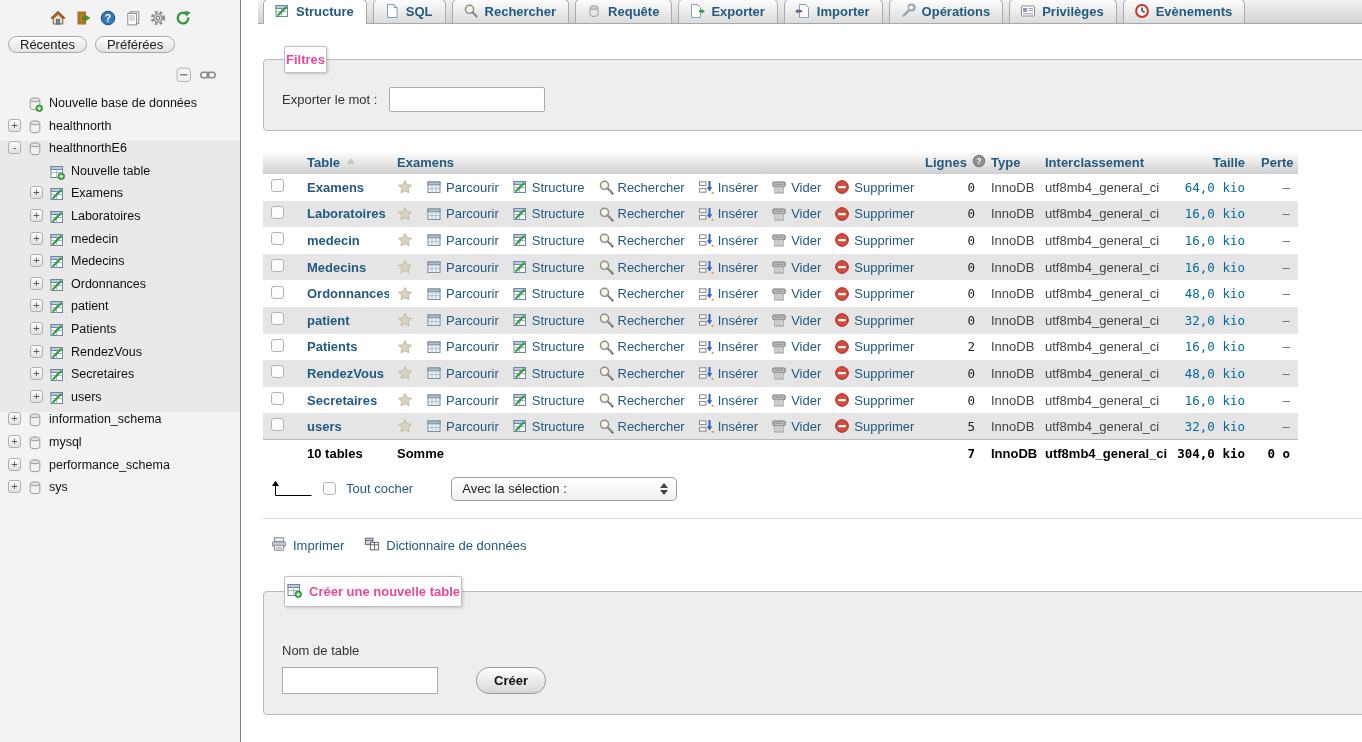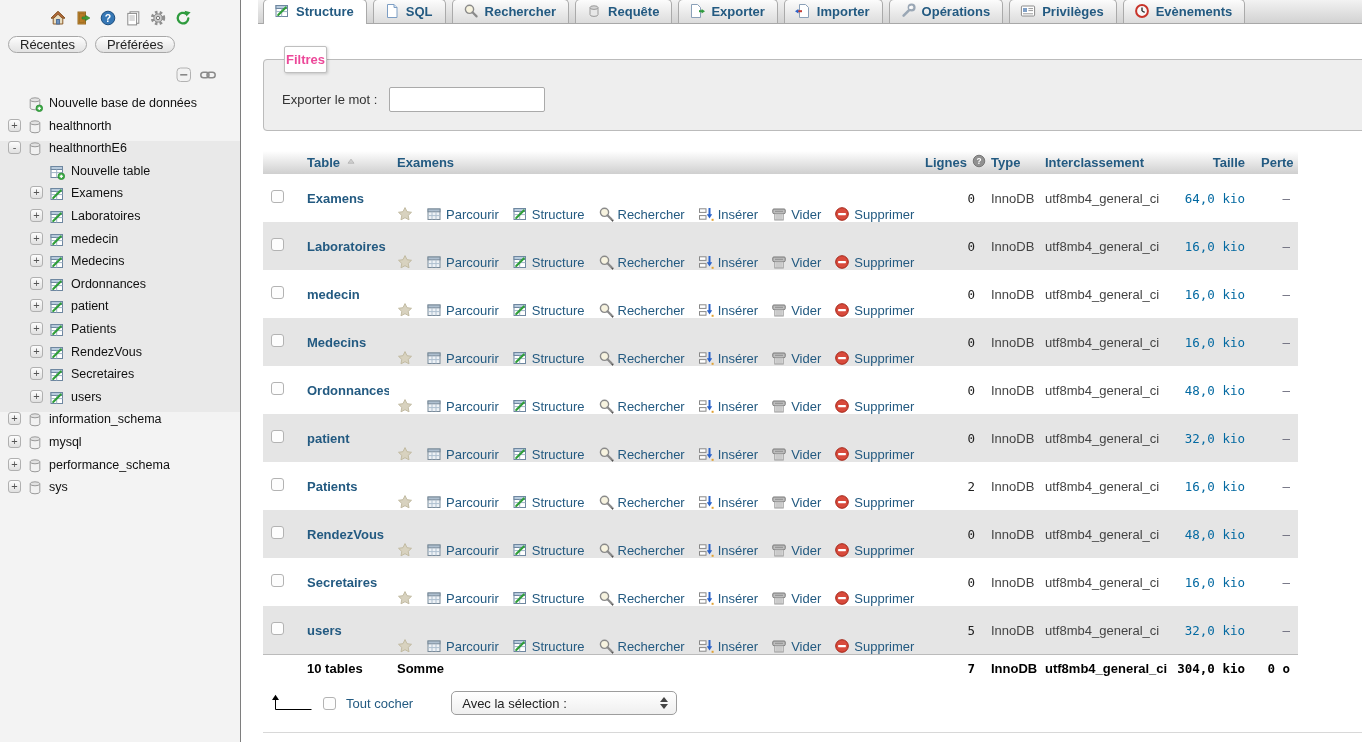--- a/index.html
+++ b/index.html
@@ -55,21 +55,21 @@
   table.tables-list { margin-top:20px; border-collapse:collapse; table-layout:fixed; width:1035px; font-size:13px; }
   .tables-list th { background:linear-gradient(#ffffff,#cfcfcf); color:#235a81; font-weight:bold;
       text-align:left; padding:3px 8px; height:22px; white-space:nowrap; }
   .tables-list th.r, .tables-list td.r { text-align:right; }
   .tables-list td { padding:0 8px; height:26.6px; white-space:nowrap; overflow:hidden; }
   .tables-list tbody tr.stripe td { background:#e5e5e5; }
   .col-cb{width:36px}.col-name{width:90px}.col-action{width:528px}.col-lignes{width:66px}
   .col-type{width:54px}.col-coll{width:130px}.col-size{width:86px}.col-perte{width:45px}
   .tables-list a { color:#235a81; text-decoration:none; cursor:pointer; }
   .tbl-link { font-weight:bold; }
-  .action-cell { display:flex; align-items:center; gap:13px;margin-top:32px; }
+  .action-cell { display:flex; align-items:center; gap:13px; }
   .action-link { display:inline-flex; align-items:center; gap:4px; }
   .mono { font-family:"DejaVu Sans Mono", monospace; font-size:12.5px; }
   .dim { color:#444; }
   .dash { color:#667; }
   .size-val { color:#0369a1; }
   tfoot td { border-top:1px solid #bbb; font-weight:bold; color:#000; }
   .th-flex { display:inline-flex; align-items:center; gap:5px; }
   input[type=checkbox] { appearance:none; width:13px; height:13px; border:1px solid #b3b3b3; border-radius:3px; background:#fdfdfd; cursor:pointer; }
 
   .checkall-row { display:flex; align-items:center; gap:10px; margin:9px 0 0 8px; height:26px; }
@@ -1440,20 +1440,32 @@
                 <line x1="1.4" y1="4.4" x2="9" y2="4.4" stroke="#666"></line>
                 <rect x="6.4" y="6.4" width="8.2" height="7.4" fill="#fff" stroke="#666"></rect>
                 <line x1="6.4" y1="8.8" x2="14.6" y2="8.8" stroke="#666"></line>
                 <line x1="10.5" y1="6.4" x2="10.5" y2="13.8" stroke="#666"></line>
               </svg></span>
             <span>Dictionnaire de données</span>
           </a>
       </div>
 
       <fieldset class="pma-fieldset create">
+        <legend>
+          <span id="createIcon"><svg width="16" height="16" viewBox="0 0 16 16" xmlns="http://www.w3.org/2000/svg">
+                <rect x="2" y="2.5" width="11.5" height="11" fill="#fff" stroke="#6e87a0"></rect>
+                <rect x="2" y="2.5" width="11.5" height="3" fill="#b8cbdd" stroke="#6e87a0"></rect>
+                <line x1="2" y1="8.6" x2="13.5" y2="8.6" stroke="#9fb3c6"></line>
+                <line x1="7.7" y1="5.5" x2="7.7" y2="13.5" stroke="#9fb3c6"></line>
+                <circle cx="12.3" cy="12.3" r="3.3" fill="#3fae49" stroke="#2c8a34" stroke-width="0.8"></circle>
+                <line x1="12.3" y1="10.7" x2="12.3" y2="13.9" stroke="#fff" stroke-width="1.3"></line>
+                <line x1="10.7" y1="12.3" x2="13.9" y2="12.3" stroke="#fff" stroke-width="1.3"></line>
+              </svg></span>
+          <span>Créer une nouvelle table</span>
+        </legend>
         <div class="create-row">
           <div class="field">
             <label>Nom de table</label>
             <input type="text" style="">
           </div>
           <button class="create-btn">Créer</button>
         </div>
       </fieldset>
 
     </div>

